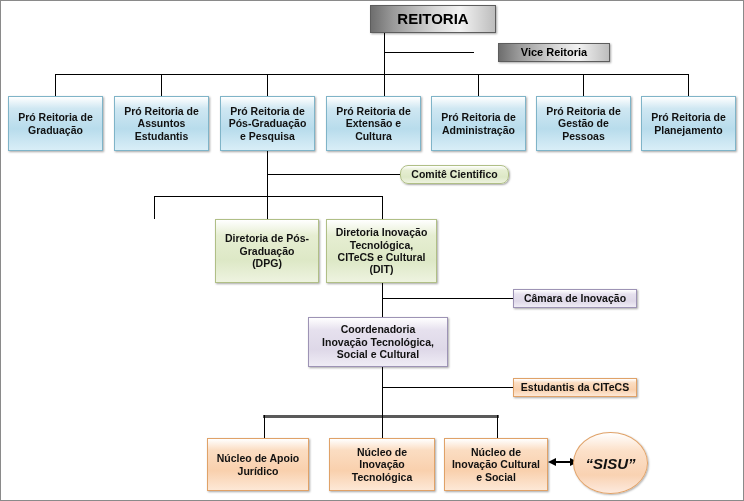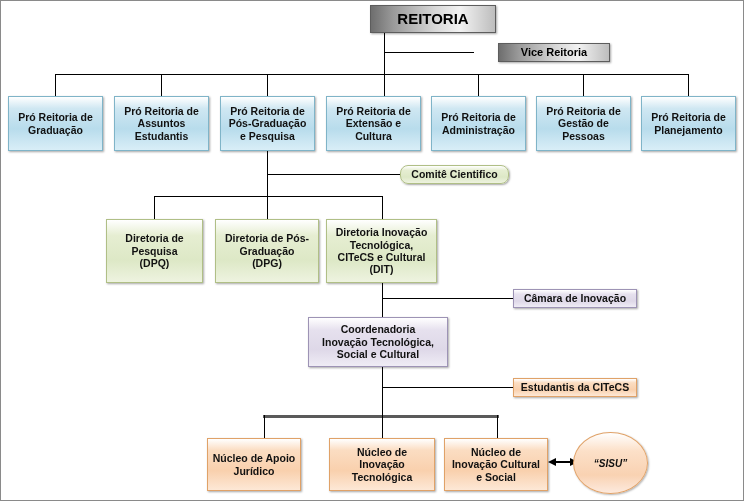--- a/index.html
+++ b/index.html
@@ -148,43 +148,40 @@
   <div class="box blue" style="left:430px;top:95px;width:95px;height:55px;font-size:10.5px;">Pró Reitoria de
 Administração</div>
   <div class="box blue" style="left:535px;top:95px;width:95px;height:55px;font-size:10.5px;">Pró Reitoria de
 Gestão de
 Pessoas</div>
   <div class="box blue" style="left:640px;top:95px;width:95px;height:55px;font-size:10.5px;">Pró Reitoria de
 Planejamento</div>
 
   <div class="box green" style="left:399px;top:164px;width:109px;height:19px;font-size:10.5px;border-radius:8px;">Comitê Cientifico</div>
 
-  <div class="box green" style="left:105px;top:218px;width:97px;height:64px;font-size:10.5px;">Diretoria de
-Pesquisa
-(DPQ)</div>
   <div class="box green" style="left:214px;top:218px;width:104px;height:64px;font-size:10.5px;">Diretoria de Pós-
 Graduação
 (DPG)</div>
   <div class="box green" style="left:325px;top:218px;width:111px;height:64px;font-size:10.5px;">Diretoria Inovação
 Tecnológica,
 CITeCS e Cultural
 (DIT)</div>
 
   <div class="box purple" style="left:512px;top:288px;width:124px;height:19px;font-size:10.5px;">Câmara de Inovação</div>
 
   <div class="box purple" style="left:307px;top:316px;width:140px;height:50px;font-size:10.5px;">Coordenadoria
 Inovação Tecnológica,
 Social e Cultural</div>
 
   <div class="box orange" style="left:512px;top:377px;width:124px;height:19px;font-size:10.5px;">Estudantis da CITeCS</div>
 
-  <div class="box orange" style="left:206px;top:437px;width:94px;height:53px;font-size:10.5px;">Núcleo de Apoio
+  <div class="box orange" style="left:206px;top:437px;width:102px;height:53px;font-size:10.5px;">Núcleo de Apoio
 Jurídico</div>
   <div class="box orange" style="left:328px;top:437px;width:106px;height:53px;font-size:10.5px;">Núcleo de
 Inovação
 Tecnológica</div>
   <div class="box orange" style="left:443px;top:437px;width:104px;height:53px;font-size:10.5px;">Núcleo de
 Inovação Cultural
 e Social</div>
 
-  <div class="ellipse" style="left:572px;top:431px;width:75px;height:62px;font-size:10px;">“SISU”</div>
+  <div class="ellipse" style="left:572px;top:431px;width:75px;height:62px;font-size:15px;">“SISU”</div>
 
 </div>
 
 </body></html>

